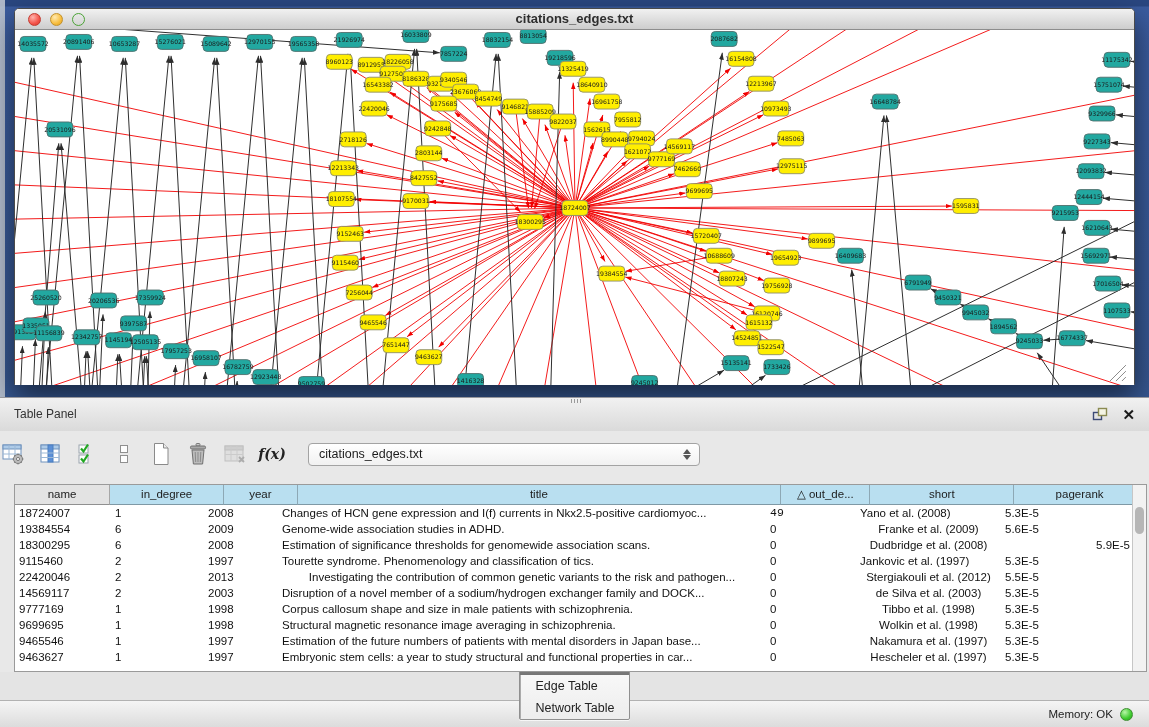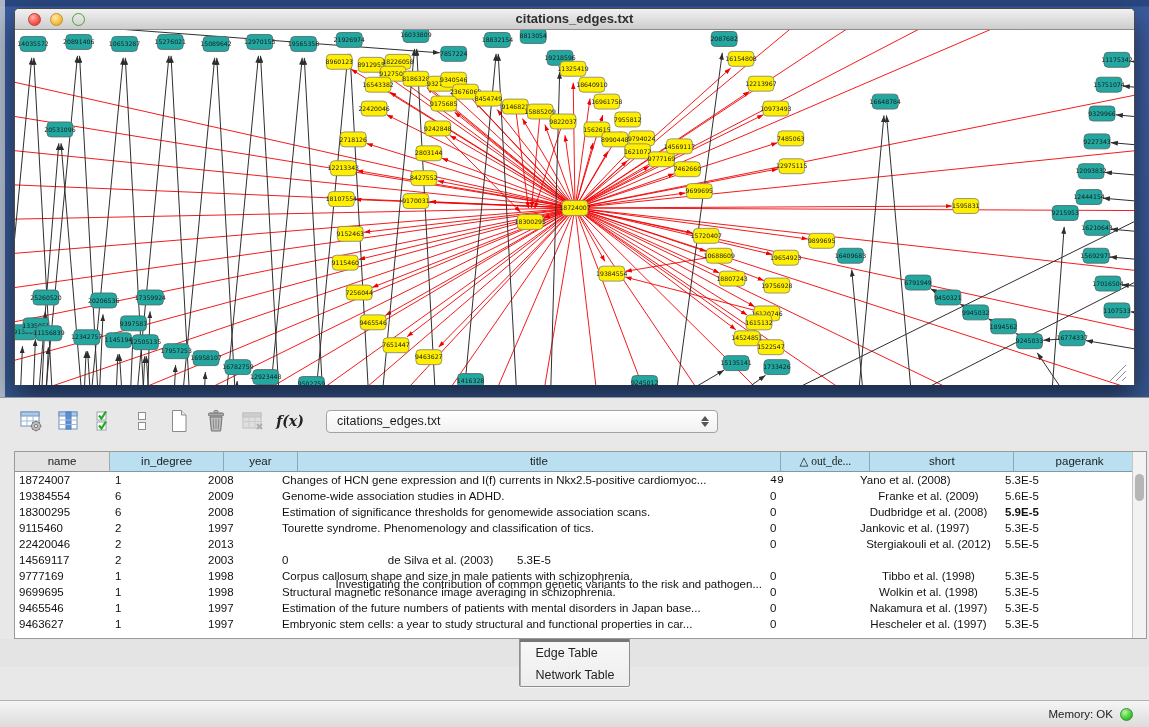--- a/index.html
+++ b/index.html
@@ -35,21 +35,21 @@
 
   
   .panel{position:relative;width:1149px;height:303px;background:#e8e8e8;border-top:1px solid #97979c;box-sizing:border-box;}
   .panel-header{position:relative;height:33px;background:linear-gradient(#f1f1f1,#dadada);}
   .panel-header .drag-dots{position:absolute;left:571px;top:1px;width:10px;height:4px;
       background:repeating-linear-gradient(90deg,#9a9a9a 0 1px,transparent 1px 3px);}
   .panel-title{position:absolute;left:14px;top:0;line-height:33px;font-size:12px;color:#333;}
   .panel-header-icons{position:absolute;right:14px;top:0;height:33px;display:flex;align-items:center;gap:14px;}
   .close-x{font-size:15px;font-weight:bold;color:#1a1a1a;line-height:1;}
 
-  .panel-toolbar{height:46px;display:flex;align-items:center;padding-left:18px;gap:11px;}
+  .panel-toolbar{height:46px;display:flex;align-items:center;gap:11px;}
   .tool-icon{width:26px;height:26px;display:flex;align-items:center;justify-content:center;}
   .fx{font-family:"DejaVu Serif",serif;font-style:italic;font-weight:bold;font-size:14px;color:#222;}
   .combo{margin-left:12px;width:392px;height:23px;border:1px solid #a3a3a3;border-radius:4px;
          background:linear-gradient(#ffffff,#f1f1f1);display:flex;align-items:center;
          justify-content:space-between;padding:0 8px 0 10px;font-size:12.5px;color:#1c1c1c;box-sizing:border-box;}
   .stepper{display:flex;flex-direction:column;gap:1px;align-items:center;}
   .stepper i{width:0;height:0;border-left:4px solid transparent;border-right:4px solid transparent;}
   .stepper .up{border-bottom:5px solid #555;}
   .stepper .dn{border-top:5px solid #555;}
 
@@ -722,20 +722,31 @@
               <text x="700" y="192.2" class="nl">9699695</text>
             </g>
           </g>
         <path class="grip" d="M1113,381 l16,-16 M1119,381 l10,-10 M1125,381 l4,-4"></path>
       </svg>
     </div>
   </div>
 </div>
 
 <div class="panel">
+  <div class="panel-header">
+    <span class="drag-dots"></span>
+    <span class="panel-title">Table Panel</span>
+    <span class="panel-header-icons">
+      <svg width="16" height="15" viewBox="0 0 16 15">
+        <rect x="1.5" y="5.5" width="8" height="7" fill="none" stroke="#3c4a76" stroke-width="1.4"></rect>
+        <rect x="6.5" y="1.5" width="8" height="7" fill="#f4f4e4" stroke="#8a8a52" stroke-width="1.4"></rect>
+      </svg>
+      <span class="close-x">✕</span>
+    </span>
+  </div>
 
   <div class="panel-toolbar">
     <span class="tool-icon">
       <svg width="24" height="24" viewBox="0 0 24 24">
         <rect x="2" y="3" width="18" height="14" fill="#fff" stroke="#6f92bd"></rect>
         <rect x="2" y="3" width="18" height="4" fill="#aecbe8" stroke="#6f92bd"></rect>
         <path d="M8,3 V17 M14,3 V17 M2,12 H20" stroke="#9db9d6" fill="none"></path>
         <circle cx="17" cy="17" r="4.5" fill="#bdbdbd" stroke="#7d7d7d"></circle>
         <circle cx="17" cy="17" r="1.6" fill="#f0f0f0" stroke="#7d7d7d"></circle>
         <path d="M17,11.5 V13 M17,21 V22.5 M11.5,17 H13 M21,17 H22.5 M13.2,13.2 l1,1 M19.8,19.8 l1,1 M20.8,13.2 l-1,1 M14.2,19.8 l-1,1" stroke="#7d7d7d"></path>
@@ -796,21 +807,21 @@
         </span>
     </span>
   </div>
 
   <div class="tablewrap">
     <div class="thead" id="thead-row">
         <div class="th plain" style="width: 96px;">name</div>
         <div class="th" style="width: 115px;">in_degree</div>
         <div class="th" style="width: 74px;">year</div>
         <div class="th" style="width: 488px;">title</div>
-        <div class="th" style="width: 90px; font-family: Liberation Serif, serif;">△ out_de...</div>
+        <div class="th" style="width: 90px;">△ out_de...</div>
         <div class="th" style="width: 145px;">short</div>
         <div class="th" style="width: 133px;">pagerank</div>
       </div>
     <div class="tbody" id="tbody">
         <div class="tr">
           <div class="td" style="width: 96px; text-align: left;">18724007</div>
           <div class="td" style="width: 93px; text-align: left;">1</div>
           <div class="td" style="width: 74px; text-align: left;">2008</div>
           <div class="td" style="width: 488px; text-align: left;">Changes of HCN gene expression and I(f) currents in Nkx2.5-positive cardiomyoc...</div>
           <div class="td" style="width: 90px; text-align: left; font-family: Liberation Mono, monospace;">49</div>
@@ -826,44 +837,45 @@
           <div class="td" style="width: 145px; text-align: center;">Franke et al. (2009)</div>
           <div class="td" style="width: 133px; text-align: left;">5.6E-5</div>
         </div>
         <div class="tr">
           <div class="td" style="width: 96px; text-align: left;">18300295</div>
           <div class="td" style="width: 93px; text-align: left;">6</div>
           <div class="td" style="width: 74px; text-align: left;">2008</div>
           <div class="td" style="width: 488px; text-align: left;">Estimation of significance thresholds for genomewide association scans.</div>
           <div class="td" style="width: 90px; text-align: left;">0</div>
           <div class="td" style="width: 145px; text-align: center;">Dudbridge et al. (2008)</div>
-          <div class="td" style="width: 133px; text-align: left; font-weight: bold;">5.9E-5</div>
+          <div class="td" style="width: 133px; text-align: right;">5.9E-5</div>
         </div>
         <div class="tr">
           <div class="td" style="width: 96px; text-align: left;">9115460</div>
           <div class="td" style="width: 93px; text-align: left;">2</div>
           <div class="td" style="width: 74px; text-align: left;">1997</div>
           <div class="td" style="width: 488px; text-align: left;">Tourette syndrome. Phenomenology and classification of tics.</div>
           <div class="td" style="width: 90px; text-align: left;">0</div>
           <div class="td" style="width: 145px; text-align: left;">Jankovic et al. (1997)</div>
           <div class="td" style="width: 133px; text-align: left;">5.3E-5</div>
         </div>
         <div class="tr">
           <div class="td" style="width: 96px; text-align: left;">22420046</div>
           <div class="td" style="width: 93px; text-align: left;">2</div>
           <div class="td" style="width: 74px; text-align: left;">2013</div>
-          <div class="td" style="width: 488px; text-align: right; margin-top: 40px;">Investigating the contribution of common genetic variants to the risk and pathogen...</div>
+          <div class="td" style="width: 488px; text-align: center;">Investigating the contribution of common genetic variants to the risk and pathogen...</div>
           <div class="td" style="width: 90px; text-align: left;">0</div>
           <div class="td" style="width: 145px; text-align: center;">Stergiakouli et al. (2012)</div>
           <div class="td" style="width: 133px; text-align: left;">5.5E-5</div>
         </div>
         <div class="tr">
           <div class="td" style="width: 96px; text-align: left;">14569117</div>
           <div class="td" style="width: 93px; text-align: left;">2</div>
           <div class="td" style="width: 74px; text-align: left;">2003</div>
+          <div class="td" style="width: 488px; text-align: left;">Disruption of a novel member of a sodium/hydrogen exchanger family and DOCK...</div>
           <div class="td" style="width: 90px; text-align: left;">0</div>
           <div class="td" style="width: 145px; text-align: center;">de Silva et al. (2003)</div>
           <div class="td" style="width: 133px; text-align: left;">5.3E-5</div>
         </div>
         <div class="tr">
           <div class="td" style="width: 96px; text-align: left;">9777169</div>
           <div class="td" style="width: 93px; text-align: left;">1</div>
           <div class="td" style="width: 74px; text-align: left;">1998</div>
           <div class="td" style="width: 488px; text-align: left;">Corpus callosum shape and size in male patients with schizophrenia.</div>
           <div class="td" style="width: 90px; text-align: left;">0</div>

